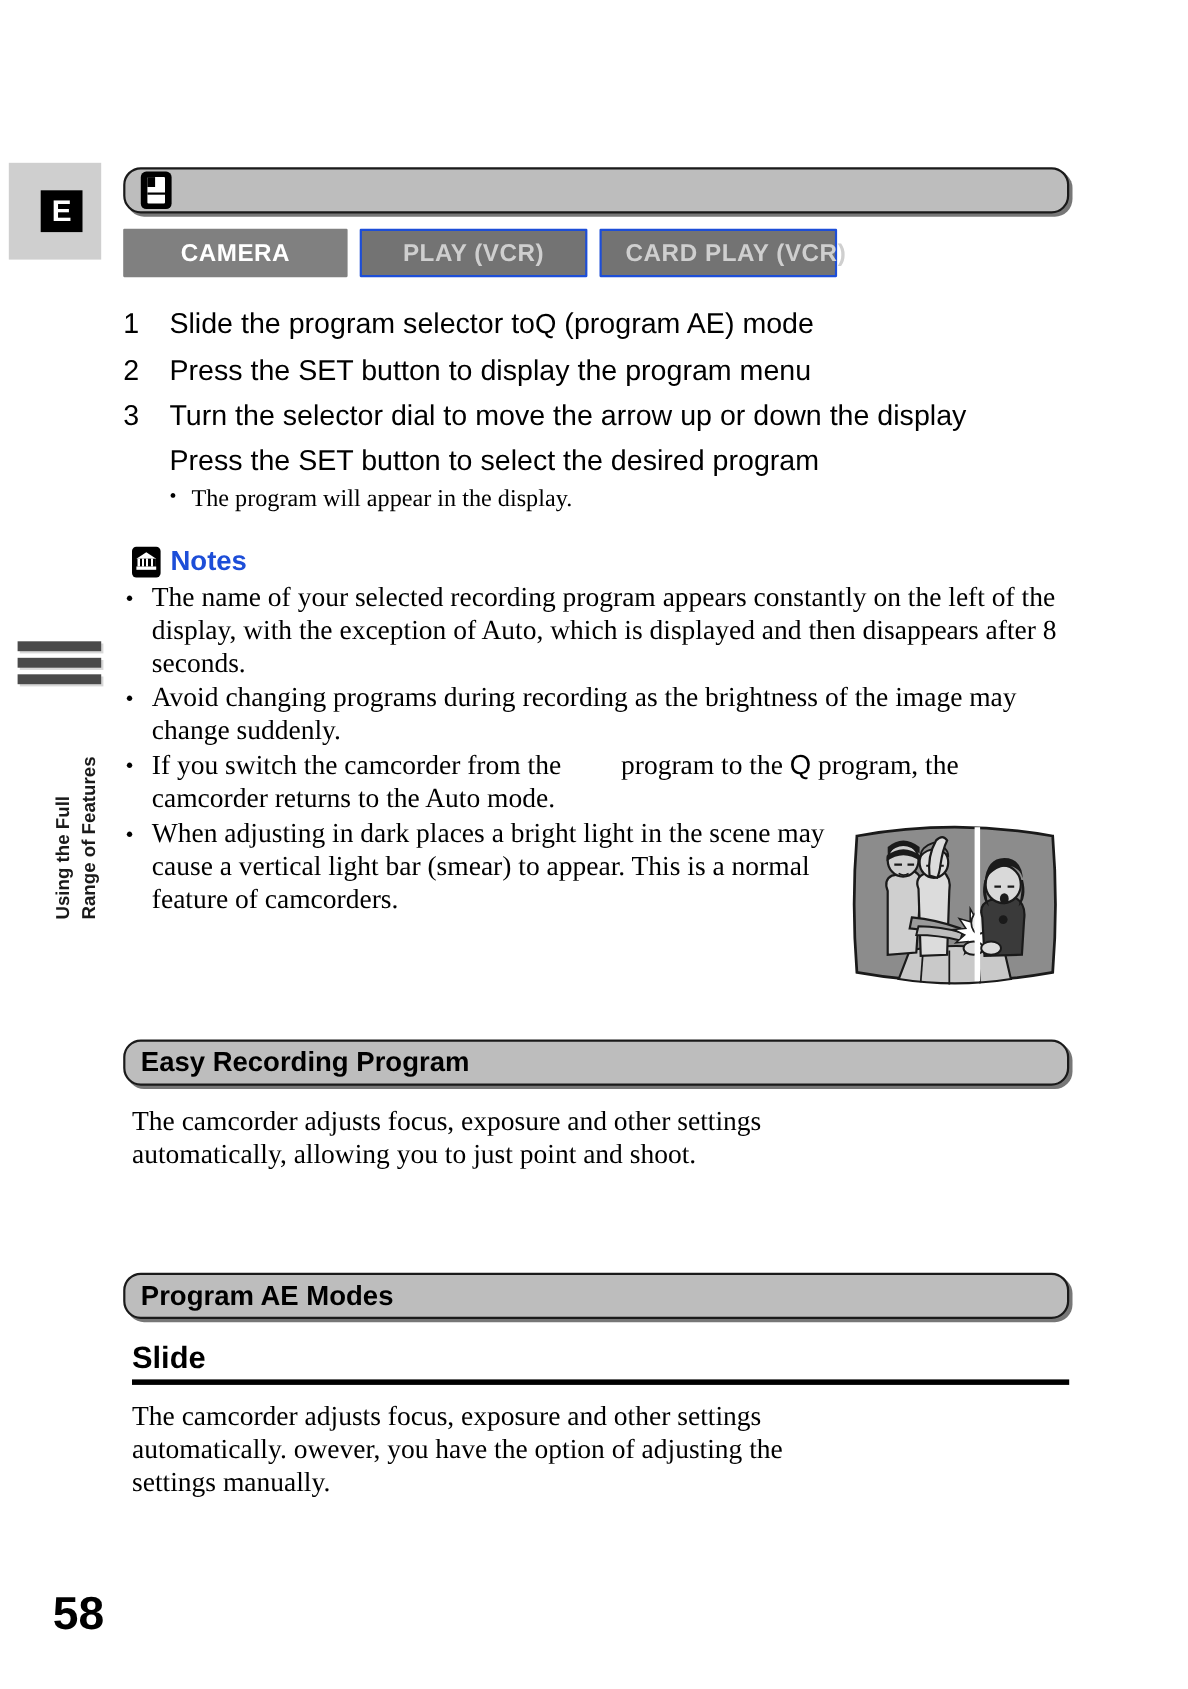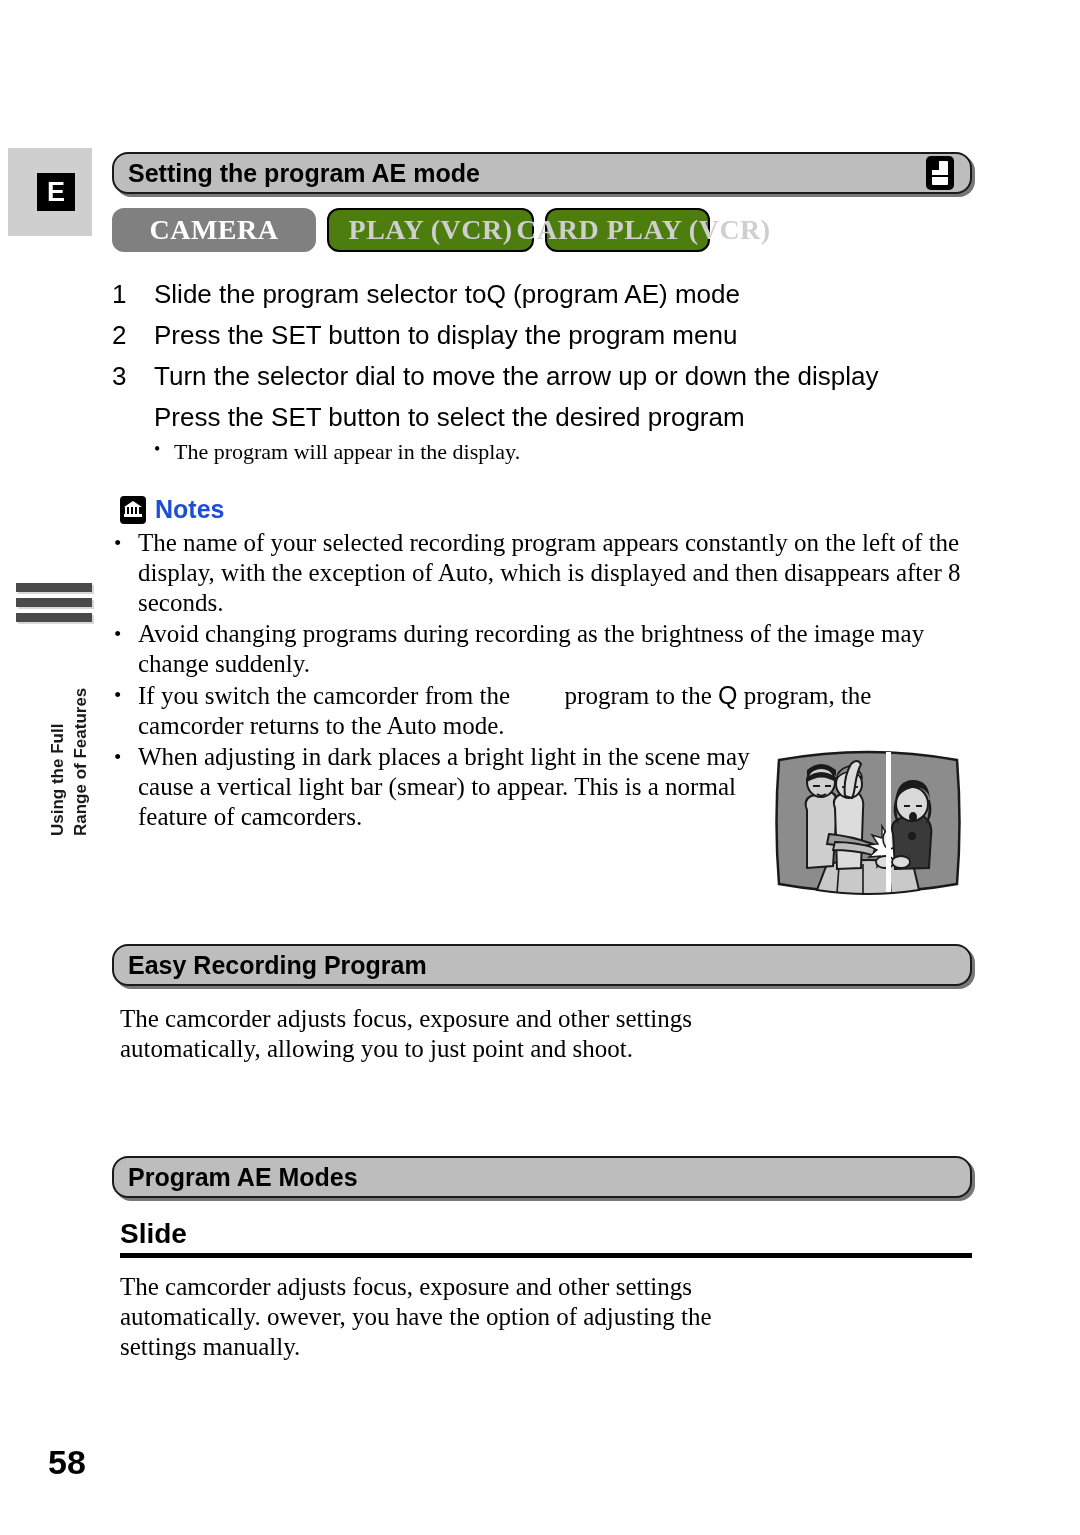--- a/index.html
+++ b/index.html
@@ -137,46 +137,46 @@
     background: #000000;
   }
 
   
   .mode-row {
     display: flex;
     gap: 11px;
     margin-top: 14px;
   }
   .mode-pill {
-    border-radius: 12px;
+    border-radius: 1px;
     height: 44px;
     display: flex;
     align-items: center;
     justify-content: center;
-    font-family: Liberation Serif, serif;
-    font-weight: bold;
-    font-size: 28px;
+    font-family: Liberation Sans, sans-serif;
+    font-weight: bold;
+    font-size: 22px;
     letter-spacing: 0.5px;
     box-sizing: border-box;
     white-space: nowrap;
   }
   .mode-pill.on {
     background: #808080;
     color: #ffffff;
     border: 2px solid #808080;
   }
   .mode-pill.off {
-    background: #4d7c0f;
+    background: #737373;
     color: #cfcfcf;
-    border: 2px solid #000000;
+    border: 2px solid #1d4ed8;
   }
   .mode-pill.w1 { width: 204px; }
   .mode-pill.w2 { width: 207px; }
   .mode-pill.w3 { width: 207px; }
-  .mode-pill.w4 { width: 165px; padding-left: 32px; }
+  .mode-pill.w4 { width: 216px; padding-left: 32px; }
 
   
   .steps { margin-top: 22px; }
   .step {
     display: flex;
     font-family: "Liberation Sans", sans-serif;
     font-size: 26px;
     color: #000000;
     line-height: 40px;
     margin-bottom: 1px;
@@ -304,21 +304,21 @@
     margin-right: 0px;
     width: 852px;
   }
 
   .page-num {
     position: absolute;
     left: 48px;
     top: 1443px;
     font-family: "Liberation Sans", sans-serif;
     font-weight: bold;
-    font-size: 34px;
+    font-size: 42px;
     color: #000000;
   }
 </style>
 </head>
 <body>
 
 <div class="lang-panel">
   <div class="lang-badge">E</div>
 </div>
 
@@ -333,21 +333,20 @@
       <span>Using the Full</span>
       <span class="l2">Range of Features</span>
     </div>
   </div>
 </div>
 
 <div class="content">
 
   <div style="margin-top:152px;">
     <div class="section-bar">
-      <div class="title">Setting the program AE mode</div>
       <div class="card-icon">
           <i></i>
         </div>
     </div>
   </div>
 
   <div class="mode-row">
     <div class="mode-pill on w1">CAMERA</div>
     <div class="mode-pill off w2">PLAY (VCR)</div>
     <div class="mode-pill off w4">CARD PLAY (VCR)</div>

